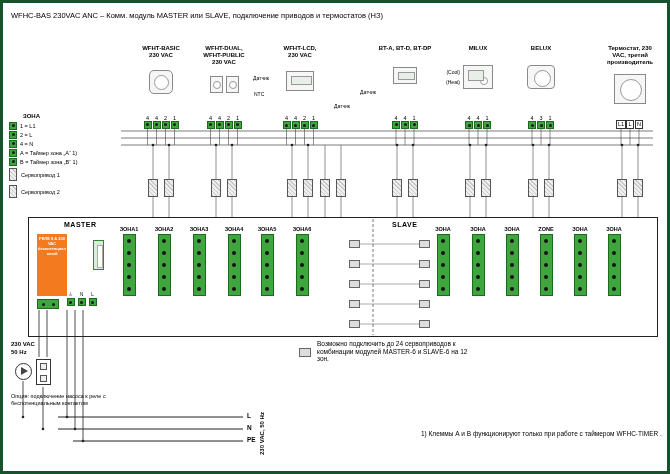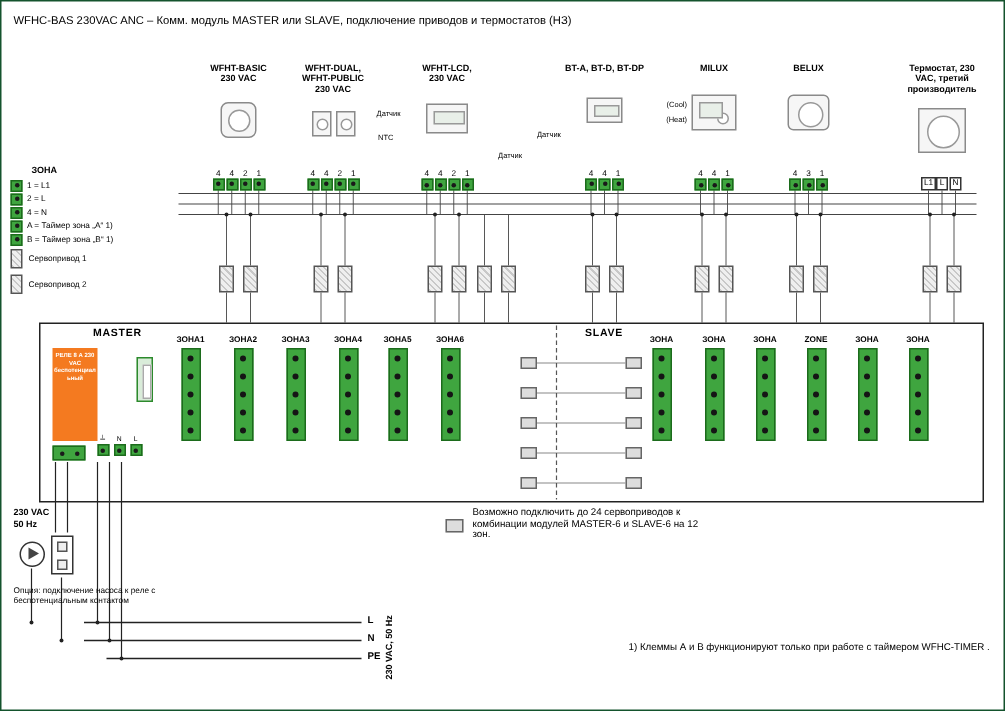--- a/index.html
+++ b/index.html
@@ -1,17 +1,17 @@
 <!DOCTYPE html>
 <html><head>
 <meta charset="utf-8">
 <style>
   *{margin:0;padding:0;box-sizing:border-box}
   html,body{background:#fff}
-  .page{position:relative;width:670px;height:474px;background:#fff;border:1px solid #14532d;
+  .page{position:relative;width:670px;height:474px;background:#fff;border:3px solid #14532d;
         font-family:"Liberation Sans",sans-serif;color:#000;overflow:hidden}
   .title{position:absolute;left:8px;top:8px;font-size:7.5px}
   svg.wires{position:absolute;left:0;top:0;width:670px;height:474px;pointer-events:none}
 
   
   .device{position:absolute;top:42px;height:84px;display:flex;flex-direction:column;align-items:center}
   .dlabel{font-size:6px;font-weight:bold;line-height:7px;text-align:center;white-space:nowrap}
   .icon{margin:auto;background:#f6f6f6;border:1px solid #8a8a8a;position:relative}
   .ic-dial{width:24px;height:24px;border-radius:5px}
   .ic-dial::after{content:"";position:absolute;left:4px;top:4px;width:13px;height:13px;border:1px solid #999;border-radius:50%;background:#fff}

